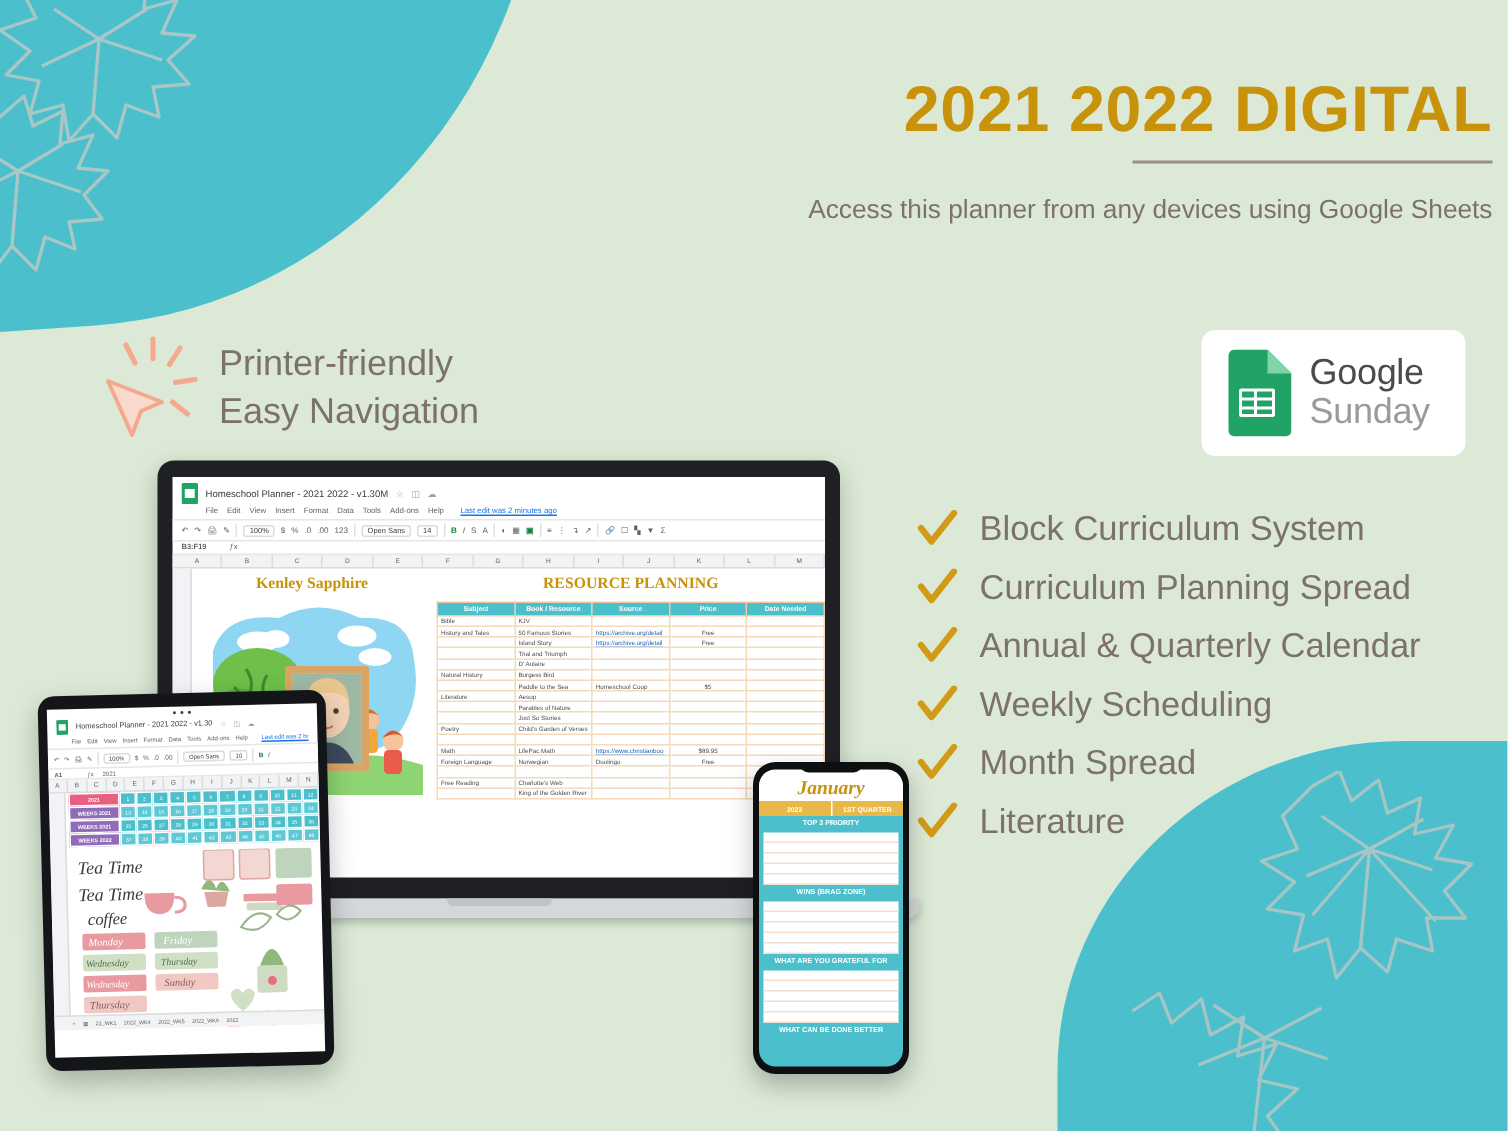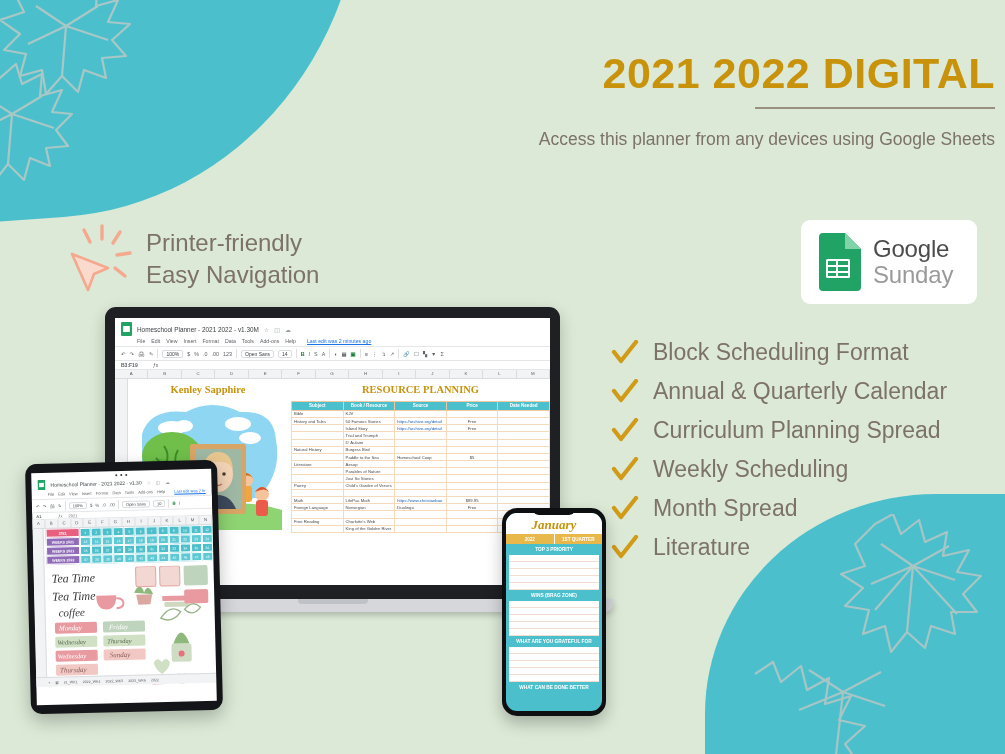--- a/index.html
+++ b/index.html
@@ -369,33 +369,33 @@
       <div>Printer-friendly</div>
       <div>Easy Navigation</div>
     </div>
   </div>
 
   <div class="features">
     <div class="feature-row">
       <svg class="check-icon" viewBox="0 0 28 26">
         <path d="M3 12 L10 21 L25 2" fill="none" stroke="#d19b17" stroke-width="4.2" stroke-linecap="round" stroke-linejoin="round"></path>
       </svg>
-      <span class="feature-label">Block Scheduling Format</span>
+      <span class="feature-label">Block Curriculum System</span>
+    </div>
+    <div class="feature-row">
+      <svg class="check-icon" viewBox="0 0 28 26">
+        <path d="M3 12 L10 21 L25 2" fill="none" stroke="#d19b17" stroke-width="4.2" stroke-linecap="round" stroke-linejoin="round"></path>
+      </svg>
+      <span class="feature-label">Curriculum Planning Spread</span>
     </div>
     <div class="feature-row">
       <svg class="check-icon" viewBox="0 0 28 26">
         <path d="M3 12 L10 21 L25 2" fill="none" stroke="#d19b17" stroke-width="4.2" stroke-linecap="round" stroke-linejoin="round"></path>
       </svg>
       <span class="feature-label">Annual &amp; Quarterly Calendar</span>
-    </div>
-    <div class="feature-row">
-      <svg class="check-icon" viewBox="0 0 28 26">
-        <path d="M3 12 L10 21 L25 2" fill="none" stroke="#d19b17" stroke-width="4.2" stroke-linecap="round" stroke-linejoin="round"></path>
-      </svg>
-      <span class="feature-label">Curriculum Planning Spread</span>
     </div>
     <div class="feature-row">
       <svg class="check-icon" viewBox="0 0 28 26">
         <path d="M3 12 L10 21 L25 2" fill="none" stroke="#d19b17" stroke-width="4.2" stroke-linecap="round" stroke-linejoin="round"></path>
       </svg>
       <span class="feature-label">Weekly Scheduling</span>
     </div>
     <div class="feature-row">
       <svg class="check-icon" viewBox="0 0 28 26">
         <path d="M3 12 L10 21 L25 2" fill="none" stroke="#d19b17" stroke-width="4.2" stroke-linecap="round" stroke-linejoin="round"></path>

